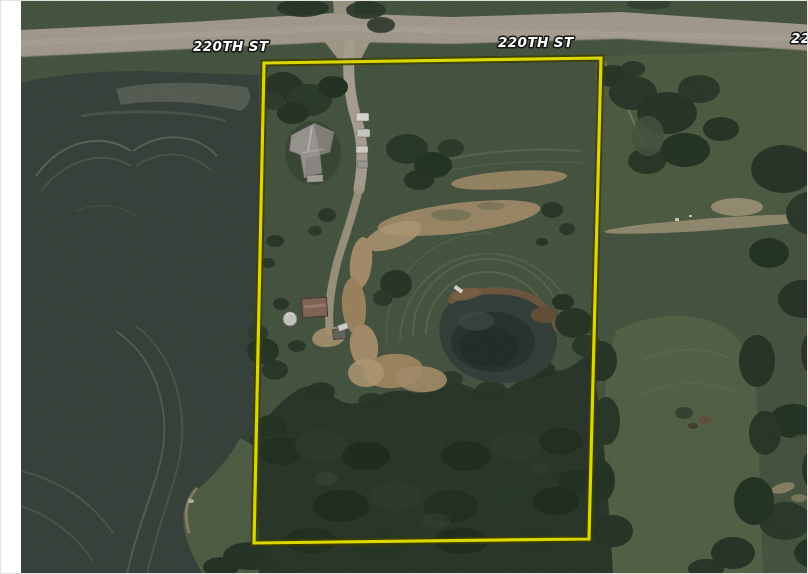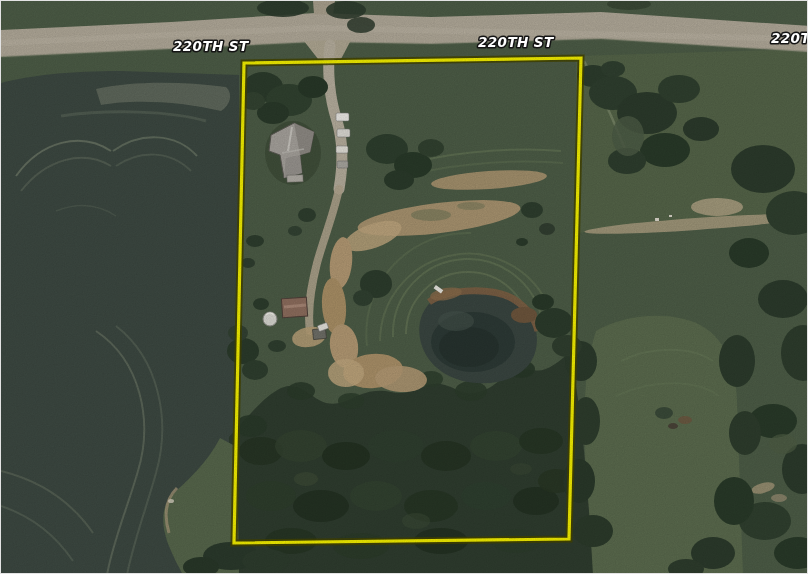--- a/index.html
+++ b/index.html
@@ -3,20 +3,21 @@
 <meta charset="utf-8">
 <style>
   html,body{margin:0;padding:0;background:#ffffff;}
   #stage{
     position:relative;
     width:808px;height:574px;
     overflow:hidden;
     border:1px solid #e3e3e3;
     box-sizing:border-box;
     font-family:"DejaVu Sans", sans-serif;
+    padding-left:20px;
   }
   svg{display:block;}
   .road-label{
     font-family:"DejaVu Sans", sans-serif;
     font-size:13.5px;
     font-weight:bold;
     font-style:italic;
     letter-spacing:.4px;
     paint-order:stroke;
     stroke:#141414;

